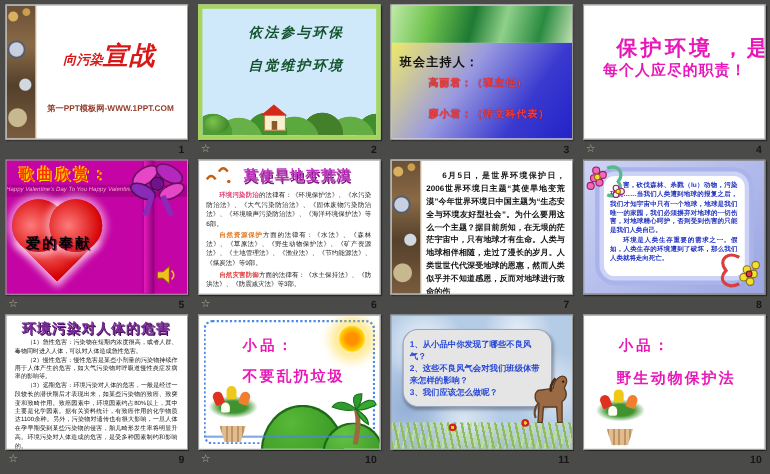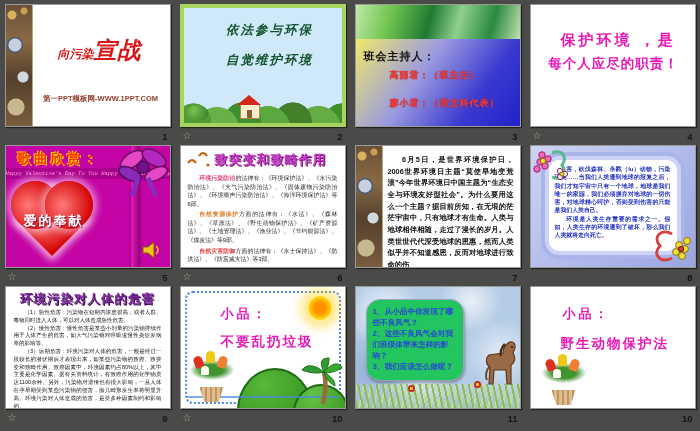--- a/index.html
+++ b/index.html
@@ -54,40 +54,40 @@
     background:linear-gradient(105deg,#bfe9a8 0%,#6fc34e 22%,#1e7a33 45%,#8fd08a 62%,#2a8a40 82%,#bfe0b0 100%);}
   .s3 .grad{position:absolute;top:34px;left:0;right:0;bottom:0;
     background:linear-gradient(125deg,#efe96a 0%,#9a9ae0 40%,#3a3ad0 72%,#2222c8 100%);}
   .s3 .hd{position:absolute;top:44px;left:8px;color:#101010;font-weight:bold;font-size:11px;letter-spacing:1px;}
   .s3 .h1,.s3 .h2{position:absolute;left:34px;color:#ee4040;font-weight:bold;font-size:9px;letter-spacing:1px;
     text-shadow:0 0 1px #a00000;white-space:nowrap;}
   .s3 .h1{top:64px;} .s3 .h2{top:92px;}
 
   
   .s4 .l1{position:absolute;top:26px;left:30px;right:28px;text-align:left;color:#e818b8;font-weight:bold;
-    font-size:15px;letter-spacing:3px;white-space:nowrap;}
+    font-size:19px;letter-spacing:3px;white-space:nowrap;}
   .s4 .l2{position:absolute;top:50px;left:8px;right:6px;text-align:center;color:#e818b8;font-weight:bold;
     font-size:13.5px;letter-spacing:1px;white-space:nowrap;}
 
   
-  .s5{background:#c404a4;font-family:Liberation Mono, monospace;}
+  .s5{background:#c404a4;}
   .s5 .band{position:absolute;top:22px;left:0;right:0;height:11px;background:rgba(150,0,122,.55);
     color:#ff9ad8;font-style:italic;font-size:5.5px;line-height:11px;white-space:nowrap;overflow:hidden;}
   .s5 .ribbon{position:absolute;right:30px;top:0;bottom:0;width:9px;
     background:linear-gradient(90deg,#e61cbb,#90007a);box-shadow:0 0 3px rgba(0,0,0,.3);}
   .s5 .title{position:absolute;top:4px;left:12px;color:#ff3300;font-weight:900;font-size:13.5px;letter-spacing:3px;
     text-shadow:1px 1px 0 #ffd700,-1px -1px 0 #ffd700;white-space:nowrap;}
   .s5 .heart{position:absolute;left:22px;top:52px;width:48px;height:48px;transform:rotate(-45deg);
     background:radial-gradient(circle at 40% 40%,#ff7a7a,#d40000 75%);
     box-shadow:0 0 7px 4px rgba(255,215,240,.8);}
   .s5 .heart::before,.s5 .heart::after{content:"";position:absolute;width:48px;height:48px;border-radius:50%;
     background:radial-gradient(circle at 40% 40%,#ff7a7a,#d40000 75%);box-shadow:0 0 7px 4px rgba(255,215,240,.6);}
   .s5 .heart::before{top:-24px;left:0;}
   .s5 .heart::after{left:24px;top:0;}
-  .s5 .htext{position:absolute;left:18px;top:66px;color:#ffffff;font-weight:900;font-size:13px;letter-spacing:2px;
+  .s5 .htext{position:absolute;left:18px;top:66px;color:#000000;font-weight:900;font-size:13px;letter-spacing:2px;
     text-shadow:1px 1px 1px #801040;z-index:3;white-space:nowrap;}
   .s5 .bow{position:absolute;right:0;top:0;}
   .s5 .spk{position:absolute;right:10px;bottom:8px;}
 
   
   .s6 .title{position:absolute;top:5px;left:20px;right:4px;text-align:center;color:#c238c2;font-weight:900;
     font-size:13px;letter-spacing:1px;text-shadow:1px 1px 0 #7a187a;white-space:nowrap;}
   .s6 .birds{position:absolute;left:5px;top:5px;}
   .s6 .txt{position:absolute;top:28px;left:7px;right:7px;font-size:5.9px;line-height:1.45;color:#1a1a1a;text-align:justify;}
   .s6 .txt p{margin:0 0 2px;text-indent:2em;}
@@ -141,22 +141,22 @@
   .tu.w{left:12px;top:16px;background:#fdfdf2;width:8px;height:9px;}
 
   
   .s11{background:#b5cce6;}
   .s11 .mottle{position:absolute;inset:0;background:
     radial-gradient(circle at 18% 22%,rgba(255,255,255,.85),rgba(0,0,0,0) 22%),
     radial-gradient(circle at 70% 12%,rgba(255,255,255,.7),rgba(0,0,0,0) 20%),
     radial-gradient(circle at 88% 55%,rgba(255,255,255,.6),rgba(0,0,0,0) 22%),
     radial-gradient(circle at 40% 80%,rgba(255,255,255,.5),rgba(0,0,0,0) 24%),
     radial-gradient(circle at 8% 70%,rgba(120,150,200,.5),rgba(0,0,0,0) 25%);}
-  .s11 .panel{position:absolute;left:10px;top:12px;width:98px;background:#22c55e;border:1px solid #98a4c0;
-    border-radius:14px;padding:7px 6px;box-shadow:1px 2px 3px rgba(0,0,0,.3);box-sizing:border-box;font-family:Liberation Mono, monospace;}
+  .s11 .panel{position:absolute;left:10px;top:12px;width:136px;background:#e5e5e5;border:1px solid #98a4c0;
+    border-radius:14px;padding:7px 6px;box-shadow:1px 2px 3px rgba(0,0,0,.3);box-sizing:border-box;}
   .s11 .panel p{margin:0;color:#2848d8;font-weight:bold;font-size:7.6px;line-height:1.45;}
   .s11 .grass{position:absolute;left:0;right:0;bottom:0;height:24px;
     background:repeating-linear-gradient(78deg,#8cbc60 0 2px,rgba(0,0,0,0) 2px 6px),
                repeating-linear-gradient(102deg,#c2dca0 0 2px,rgba(0,0,0,0) 2px 7px),
                linear-gradient(rgba(255,255,255,.15),rgba(140,180,110,.35));}
   .s11 .flw{position:absolute;width:7px;height:7px;border-radius:50%;
     background:radial-gradient(circle,#f0d020 28%,#d02020 34%);}
   .s11 .f1{left:52px;bottom:16px;} .s11 .f2{left:118px;bottom:20px;}
   .s11 .horse{position:absolute;right:3px;bottom:10px;z-index:2;}
 
@@ -243,21 +243,21 @@
       <span class="num">5</span>
     </div>
   </div>
 
   <div class="cell">
     <div class="slide s6">
       <svg class="birds" width="26" height="18" viewBox="0 0 26 18">
         <path d="M2 12 q4 -6 8 0 M13 5 q4 -6 8 0" stroke="#c86010" stroke-width="2.2" fill="none"></path>
         <circle cx="22" cy="14" r="1.6" fill="#c86010"></circle>
       </svg>
-      <div class="title">致突变和致畸作用</div>
+      <div class="title">莫使旱地变荒漠</div>
       <div class="txt">
         <p><span class="ld1">环境污染防治</span><span>的法律有：《环境保护法》、《水污染防治法》、《大气污染防治法》、《固体废物污染防治法》、《环境噪声污染防治法》、《海洋环境保护法》等6部。</span></p>
         <p><span class="ld2">自然资源保护</span><span>方面的法律有：《水法》、《森林法》、《草原法》、《野生动物保护法》、《矿产资源法》、《土地管理法》、《渔业法》、《节约能源法》、《煤炭法》等9部。</span></p>
         <p><span class="ld3">自然灾害防御</span><span>方面的法律有：《水土保持法》、《防洪法》、《防震减灾法》等3部。</span></p>
       </div>
     </div>
     <div class="foot">
       <span class="star">☆</span>
       <span class="num">6</span>
     </div>

